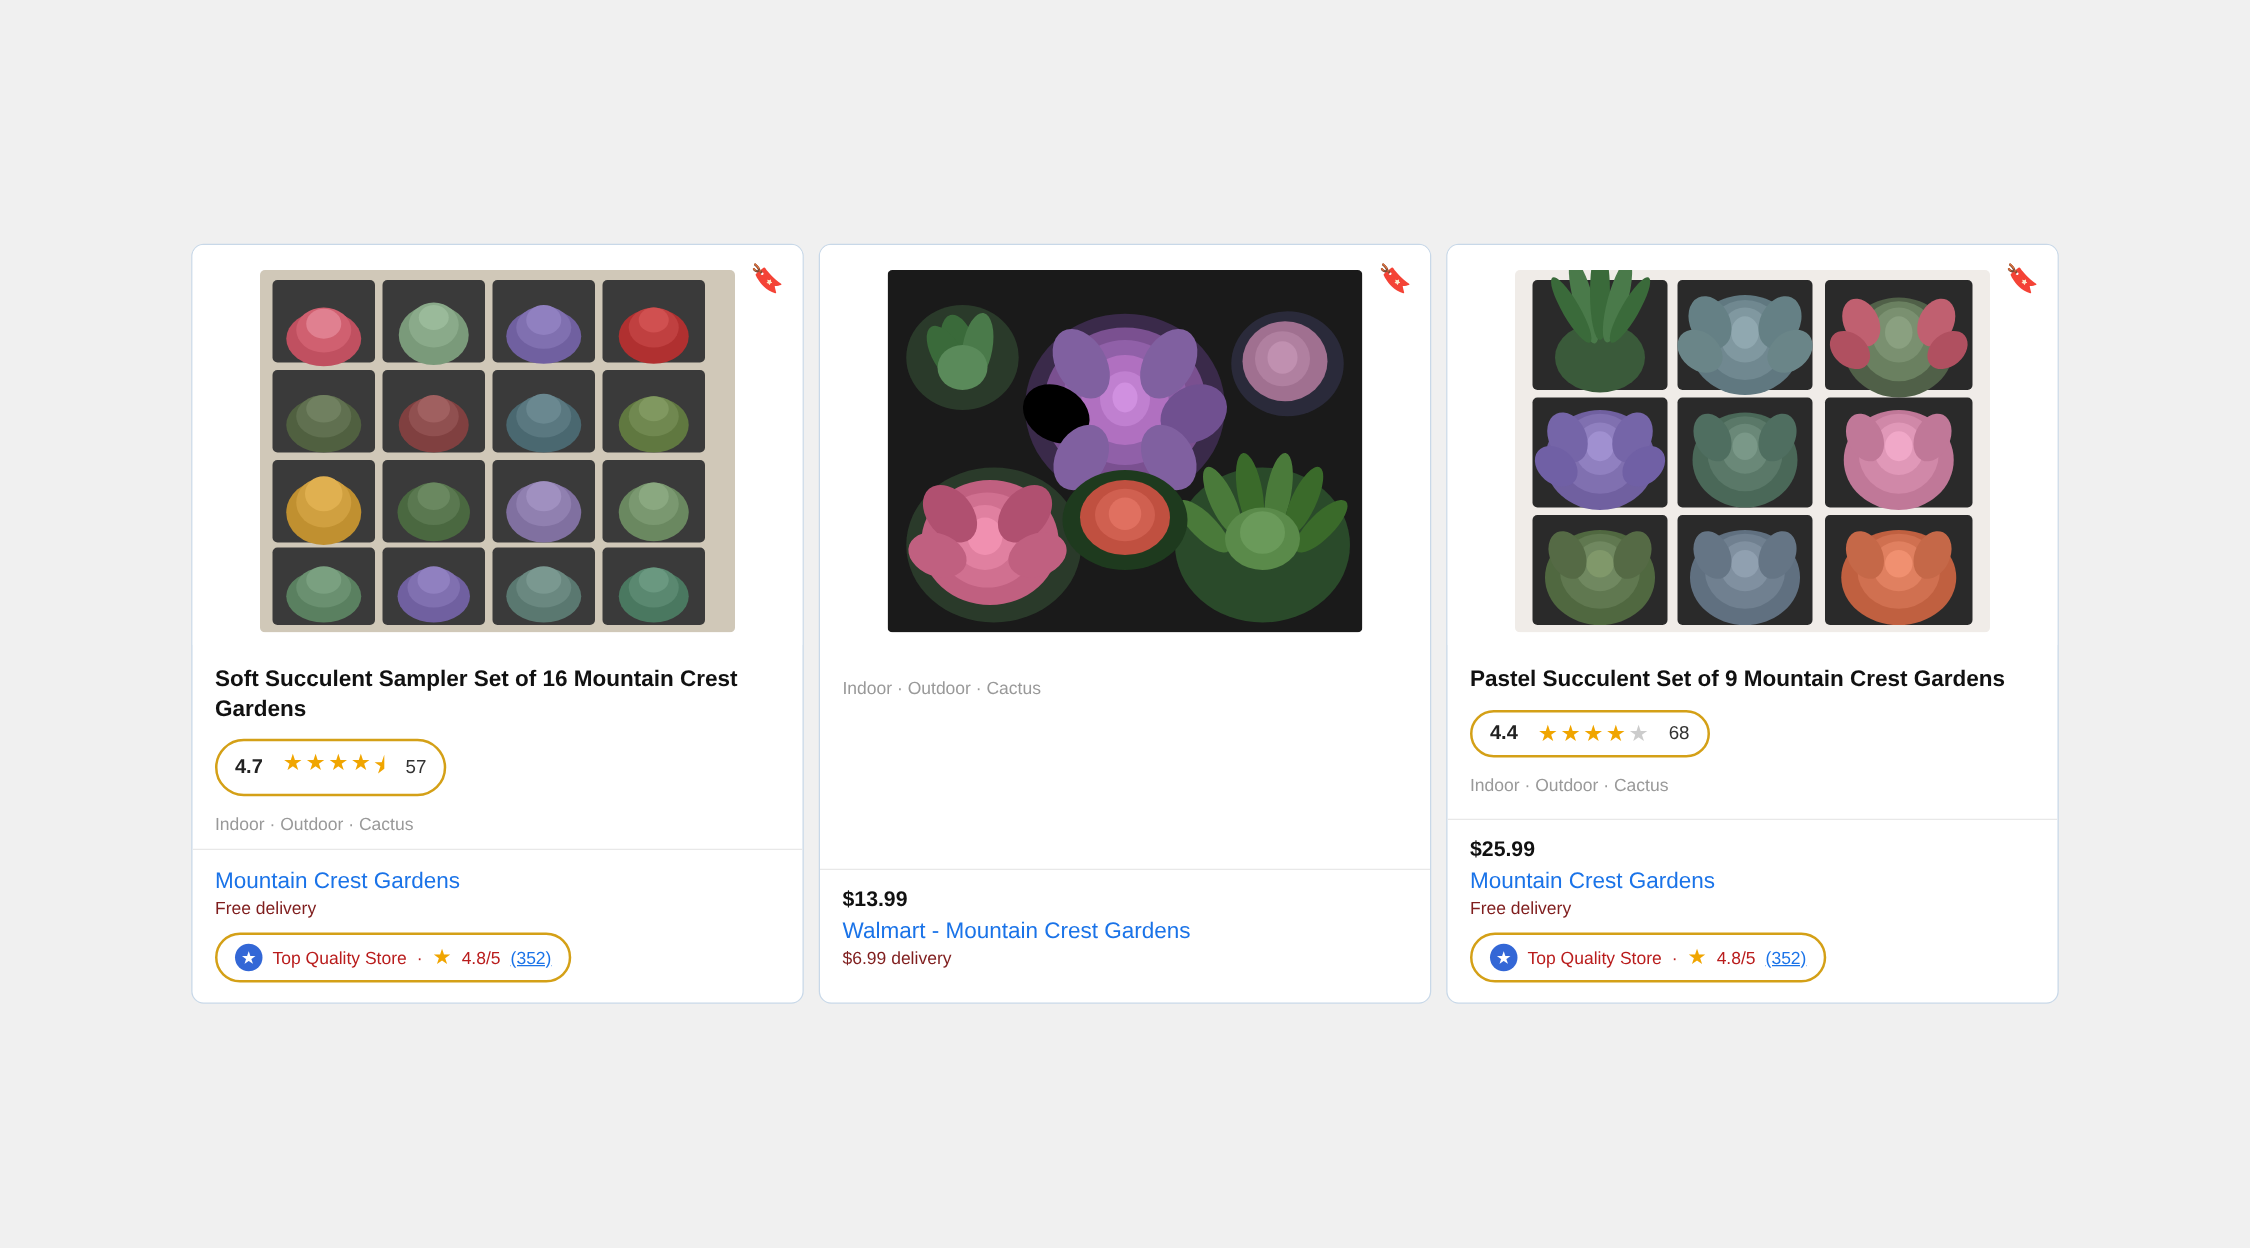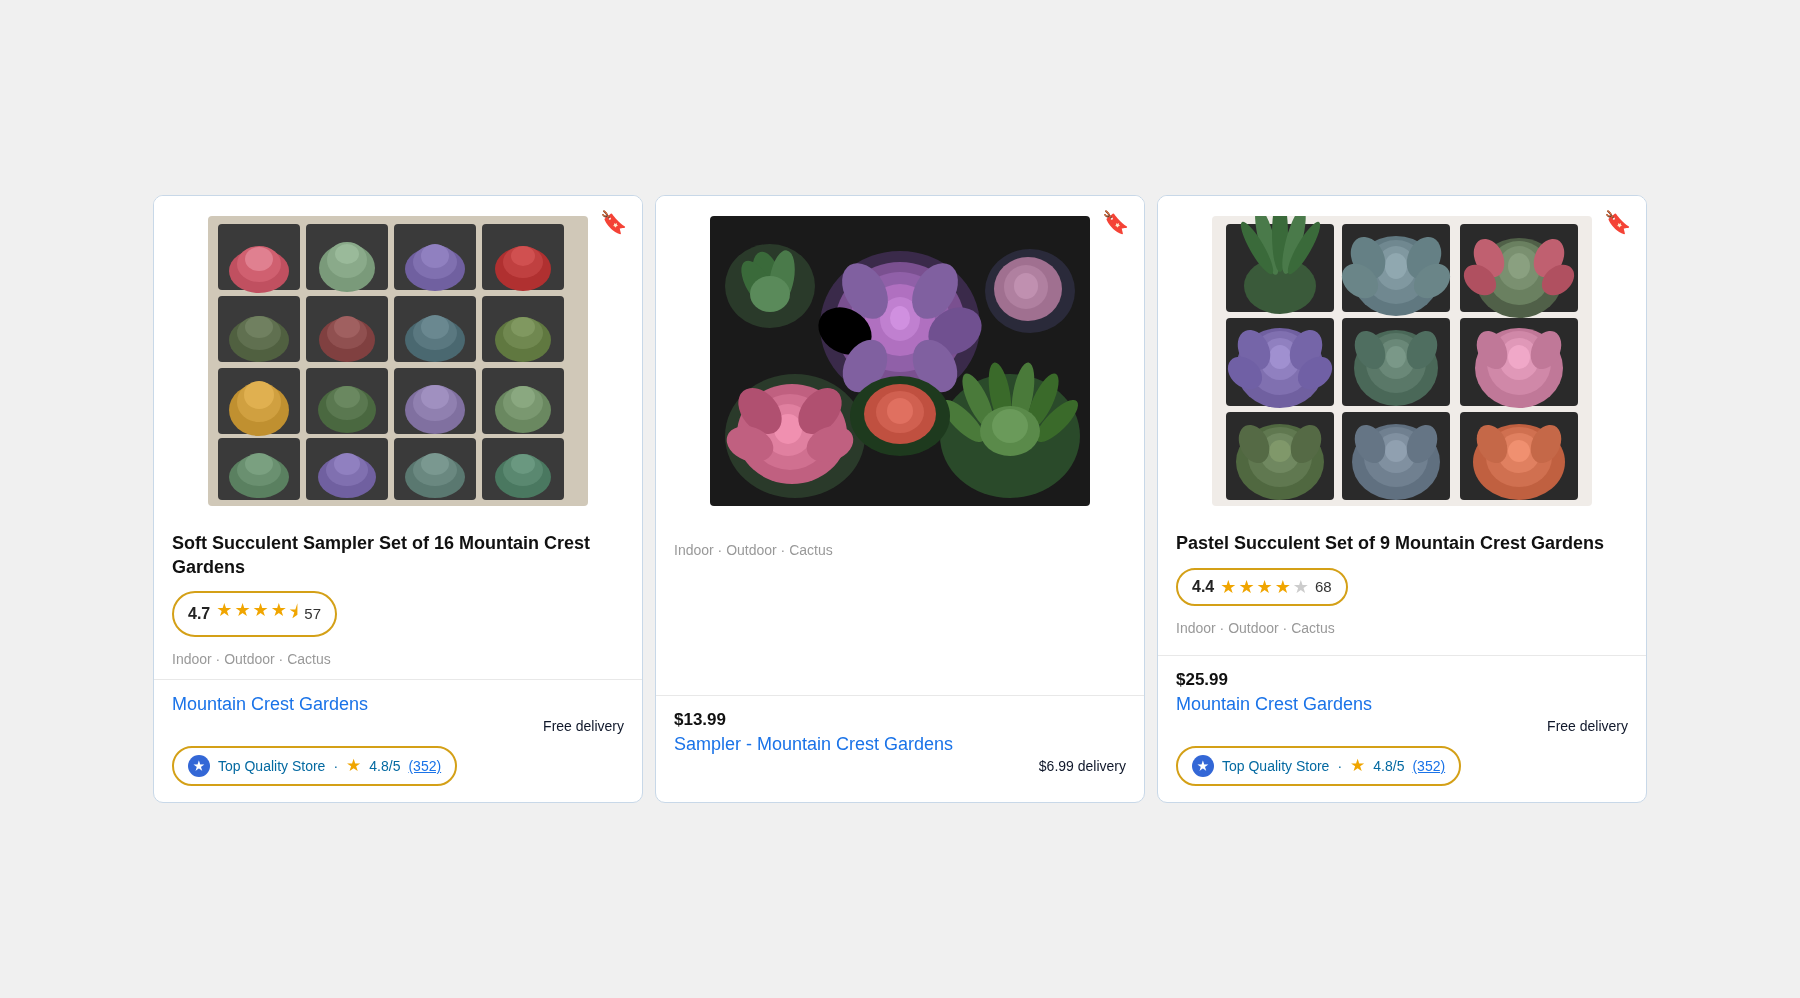--- a/index.html
+++ b/index.html
@@ -61,21 +61,21 @@
     .product-title {
       font-size: 18px;
       font-weight: 700;
       color: #111;
       line-height: 1.3;
       margin-bottom: 12px;
     }
     .rating-box {
       display: inline-flex;
       align-items: center;
-      gap: 6px;
+      gap: 16px;
       border: 2.5px solid #d4a017;
       border-radius: 24px;
       padding: 6px 14px;
       margin-bottom: 10px;
     }
     .rating-number {
       font-size: 16px;
       font-weight: 600;
       color: #222;
     }
@@ -117,23 +117,22 @@
       margin-bottom: 4px;
     }
     .seller-name {
       font-size: 18px;
       color: #1a73e8;
       margin-bottom: 3px;
       cursor: pointer;
     }
     .delivery {
       font-size: 14px;
-      color: #0f172a;
+      color: #7f1d1d;
       margin-bottom: 12px;
-      text-align: right;
     }
     .quality-badge {
       display: inline-flex;
       align-items: center;
       gap: 8px;
       border: 2.5px solid #d4a017;
       border-radius: 24px;
       padding: 7px 14px;
       background: #fff;
     }
@@ -145,21 +144,21 @@
       display: flex;
       align-items: center;
       justify-content: center;
       color: #fff;
       font-size: 12px;
       font-weight: 700;
       flex-shrink: 0;
     }
     .badge-text {
       font-size: 14px;
-      color: #0369a1;
+      color: #b91c1c;
     }
     .badge-star {
       color: #f0a500;
       font-size: 17px;
     }
     .badge-reviews {
       color: #1a73e8;
       font-size: 14px;
       text-decoration: underline;
       cursor: pointer;
@@ -354,21 +353,21 @@
           <ellipse cx="190" cy="196" rx="24" ry="21" fill="#d06050"></ellipse>
           <ellipse cx="190" cy="195" rx="13" ry="13" fill="#e07060"></ellipse>
         </svg>
       </div>
     </div>
     <div class="card-info">
       <div class="tags" style="margin-top: 10px;">Indoor · Outdoor · Cactus</div>
     </div>
     <div class="card-purchase">
       <div class="price">$13.99</div>
-      <div class="seller-name">Sampler - Mountain Crest Gardens</div>
+      <div class="seller-name">Walmart - Mountain Crest Gardens</div>
       <div class="delivery">$6.99 delivery</div>
     </div>
   </div>
 
   <div class="card">
     <div class="card-image-area">
       <span class="bookmark-icon">🔖</span>
       <div class="succulent-img">
         <svg viewBox="0 0 380 290" xmlns="http://www.w3.org/2000/svg" class="succulent-svg">
           <rect width="380" height="290" fill="#f0ece8"></rect>

